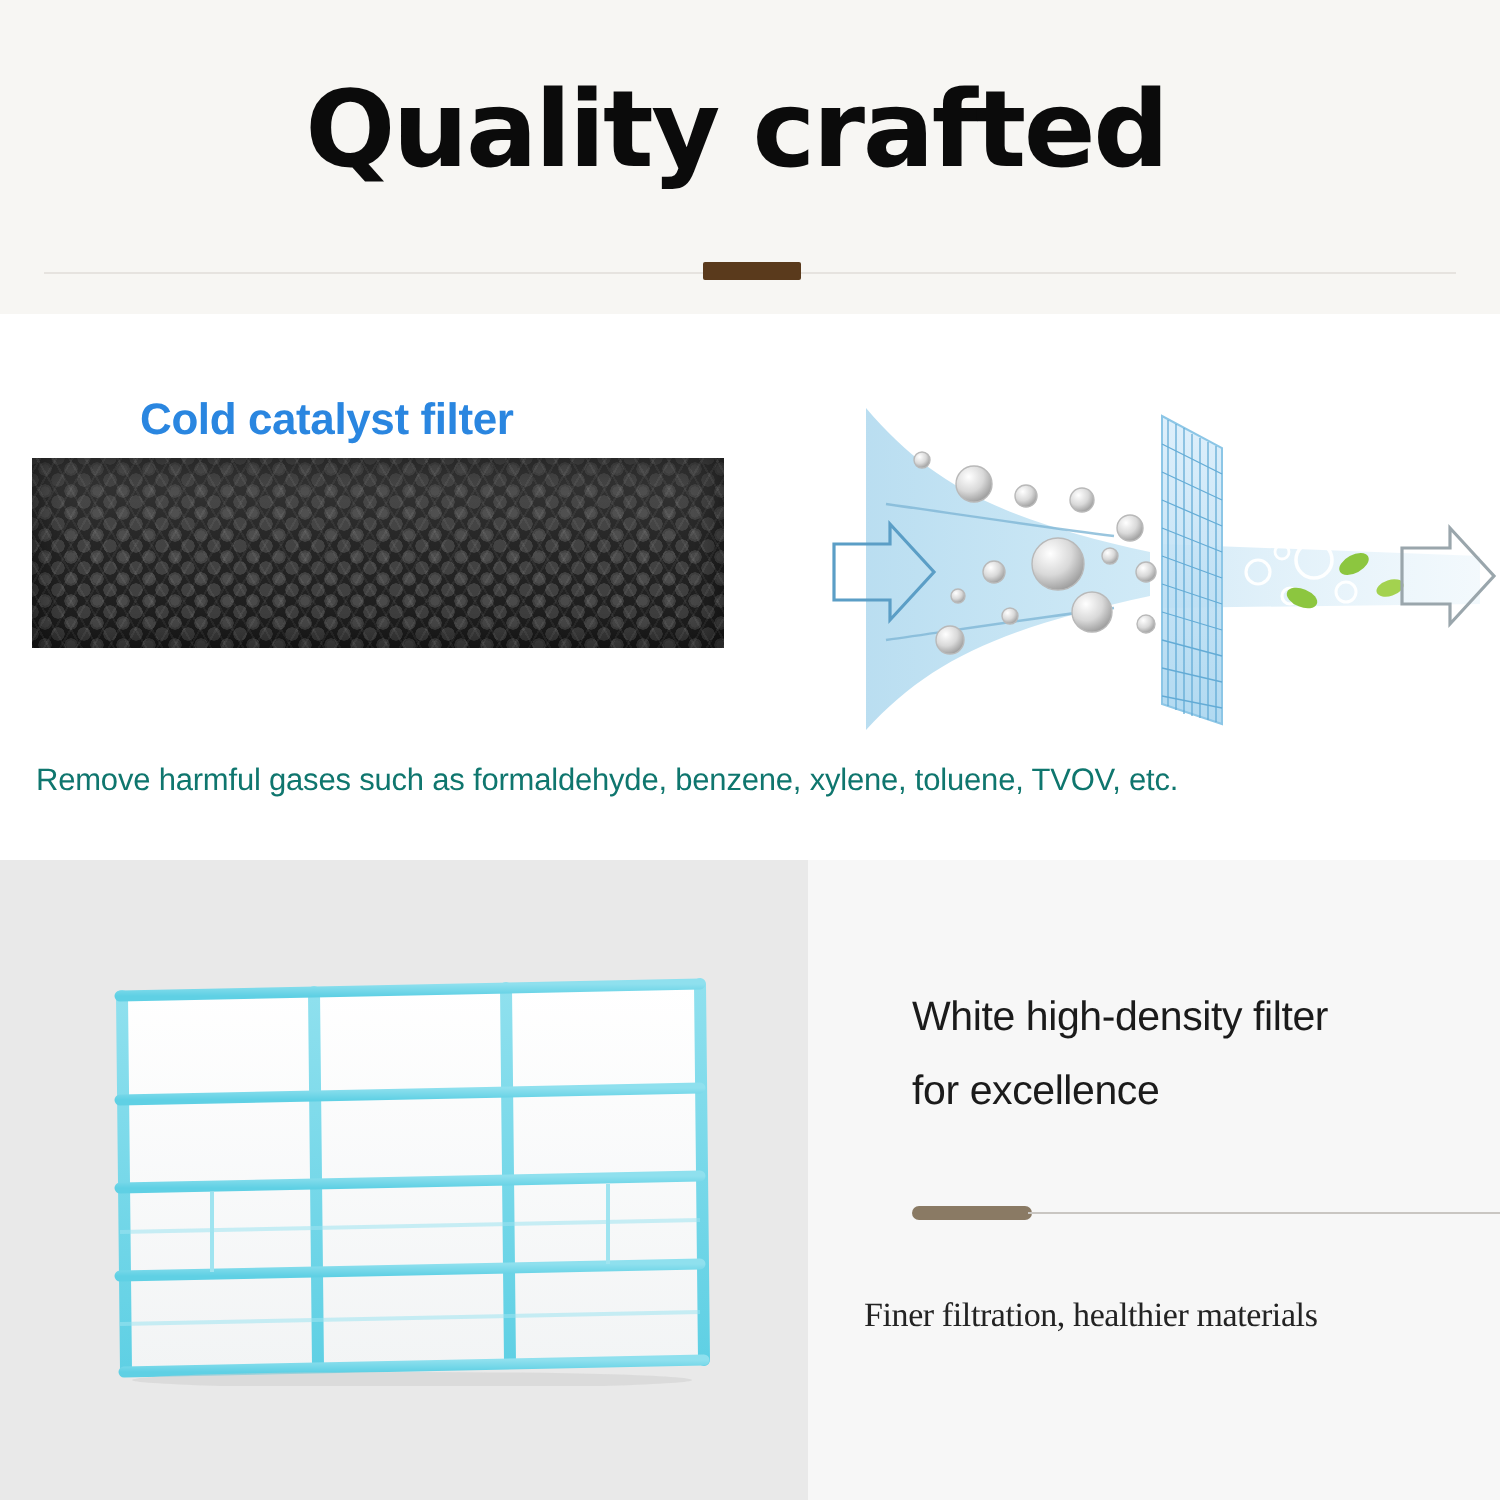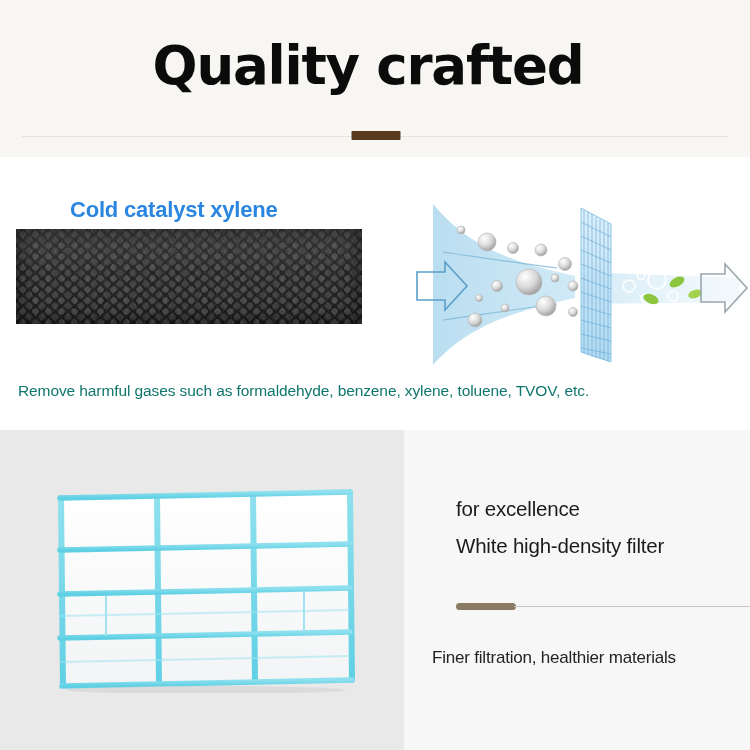--- a/index.html
+++ b/index.html
@@ -163,36 +163,37 @@
     background: #c9c6c2;
   }
   .sec2-caption {
     position: absolute;
     left: 28px; top: 218px;
     font-size: 17px;
     font-weight: 400;
     color: #232323;
     letter-spacing: -0.2px;
     white-space: nowrap;
+    font-family: Liberation Serif, serif;
   }
 </style>
 </head>
 <body>
 
 <div id="page">
 
   <div class="header-band">
     <div class="header-title">Quality crafted</div>
     <div class="header-rule"></div>
     <div class="header-accent"></div>
   </div>
 
   <div class="sec1">
 
-    <div class="sec1-title">Cold catalyst xylene</div>
+    <div class="sec1-title">Cold catalyst filter</div>
 
     <div class="carbon-filter"></div>
 
     <svg class="airflow" viewBox="0 0 345 165">
       <defs>
         <linearGradient id="flowLeft" x1="0" y1="0" x2="1" y2="0">
           <stop offset="0%" stop-color="#b6dcf0" stop-opacity="0.95"></stop>
           <stop offset="100%" stop-color="#c8e6f5" stop-opacity="0.85"></stop>
         </linearGradient>
         <linearGradient id="flowRight" x1="0" y1="0" x2="1" y2="0">
@@ -313,22 +314,22 @@
           <path d="M14 128 L304 122" opacity=".55"></path>
           <path d="M14 174 L304 168" opacity=".55"></path>
         </g>
 
         <ellipse cx="160" cy="202" rx="140" ry="4" fill="#cfcfcf" opacity=".55"></ellipse>
       </svg>
     </div>
 
     <div class="sec2-right">
       <div class="sec2-heading">
+        <div>White high-density filter</div>
         <div>for excellence</div>
-        <div>White high-density filter</div>
       </div>
 
       <div class="sec2-divider">
         <div class="brown"></div>
         <div class="hair"></div>
       </div>
 
       <div class="sec2-caption">Finer filtration, healthier materials</div>
     </div>
   </div>

